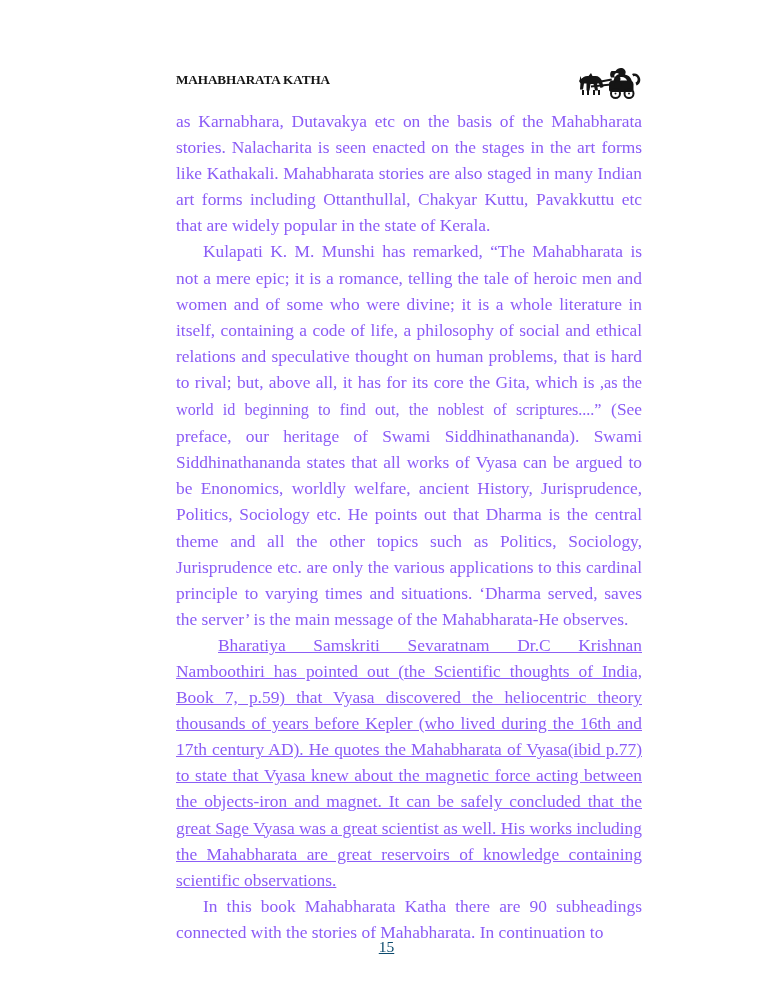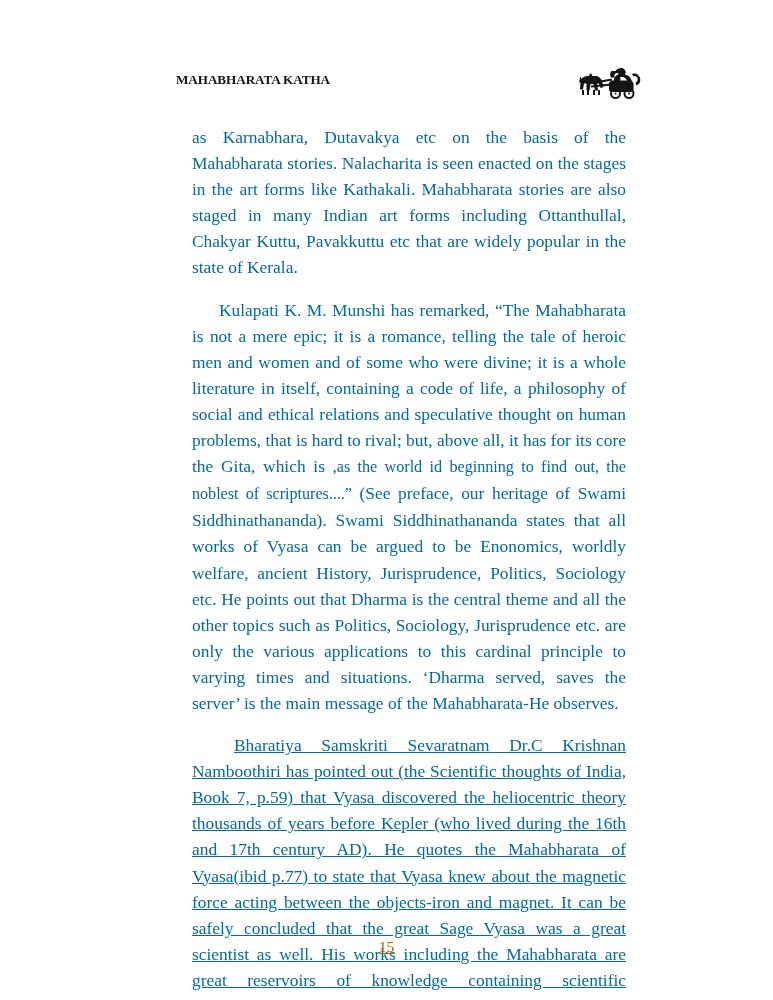--- a/index.html
+++ b/index.html
@@ -58,47 +58,47 @@
   }
 
   
   .content {
     position: absolute;
     left: 176px;
     top: 108px;
     width: 466px;
   }
   .para {
-    margin: 16px;
+    margin: 0;
     font-size: 17.4px;
     line-height: 26.1px;
     text-align: justify;
     text-justify: inter-word;
-    color: #0369a1;
+    color: #8b5cf6;
     hyphens: none;
     -webkit-hyphens: none;
   }
   .para.indent-sm { text-indent: 27px; }
   .para.indent-lg { text-indent: 42px; text-decoration: underline; }
 
   
   .condensed {
     font-size: 16.2px;
     letter-spacing: -0.05px;
   }
 
   
   .folio {
     position: absolute;
     left: 0;
     top: 938px;
     width: 773px;
     text-align: center;
     font-size: 15.5px;
-    color: #a16207;
+    color: #0c4a6e;
     text-decoration: underline;
   }
 </style>
 </head>
 <body>
 
 <div class="page">
 
   <div class="header">
     <div class="header-title">MAHABHARATA KATHA</div>
@@ -142,18 +142,21 @@
     </p>
 
     <p class="para indent-sm">
       <span>Kulapati K. M. Munshi has remarked, “The Mahabharata is not a mere epic;  it is a romance, telling the tale of heroic men and women and of some who were divine; it is a whole literature in itself, containing a code of life, a philosophy of social and ethical relations and speculative thought on human problems, that is hard to rival; but, above all, it has for its core the Gita, which is </span><span class="condensed">,as the world id beginning to find out, the noblest of scriptures....”</span><span> (See preface, our heritage of Swami Siddhinathananda). Swami Siddhinathananda  states that all works of Vyasa can be argued to be Enonomics, worldly welfare,  ancient History, Jurisprudence, Politics, Sociology etc. He  points out that Dharma is the central theme and all the other topics such as Politics, Sociology, Jurisprudence etc.  are  only the various applications to this cardinal principle to varying times and situations. ‘Dharma served, saves the server’ is the main message of the Mahabharata-He observes.</span>
     </p>
 
     <p class="para indent-lg">
       <span>Bharatiya Samskriti Sevaratnam Dr.C Krishnan Namboothiri has pointed out (the Scientific thoughts of India, Book 7, p.59) that Vyasa discovered the heliocentric theory thousands of years before Kepler (who lived during the 16th and 17th century AD). He quotes the Mahabharata of Vyasa(ibid p.77) to state that Vyasa knew about the magnetic force acting between the objects-iron and magnet. It can be safely concluded that the great Sage Vyasa was a great scientist as well. His works including the Mahabharata are  great reservoirs of knowledge containing scientific observations.</span>
     </p>
 
+    <p class="para indent-sm">
+      <span>In this book Mahabharata Katha there are 90 subheadings connected with the stories of Mahabharata. In continuation to</span>
+    </p>
 
   </div>
 
   <div class="folio">15</div>
 
 </div>
 
 </body></html>

